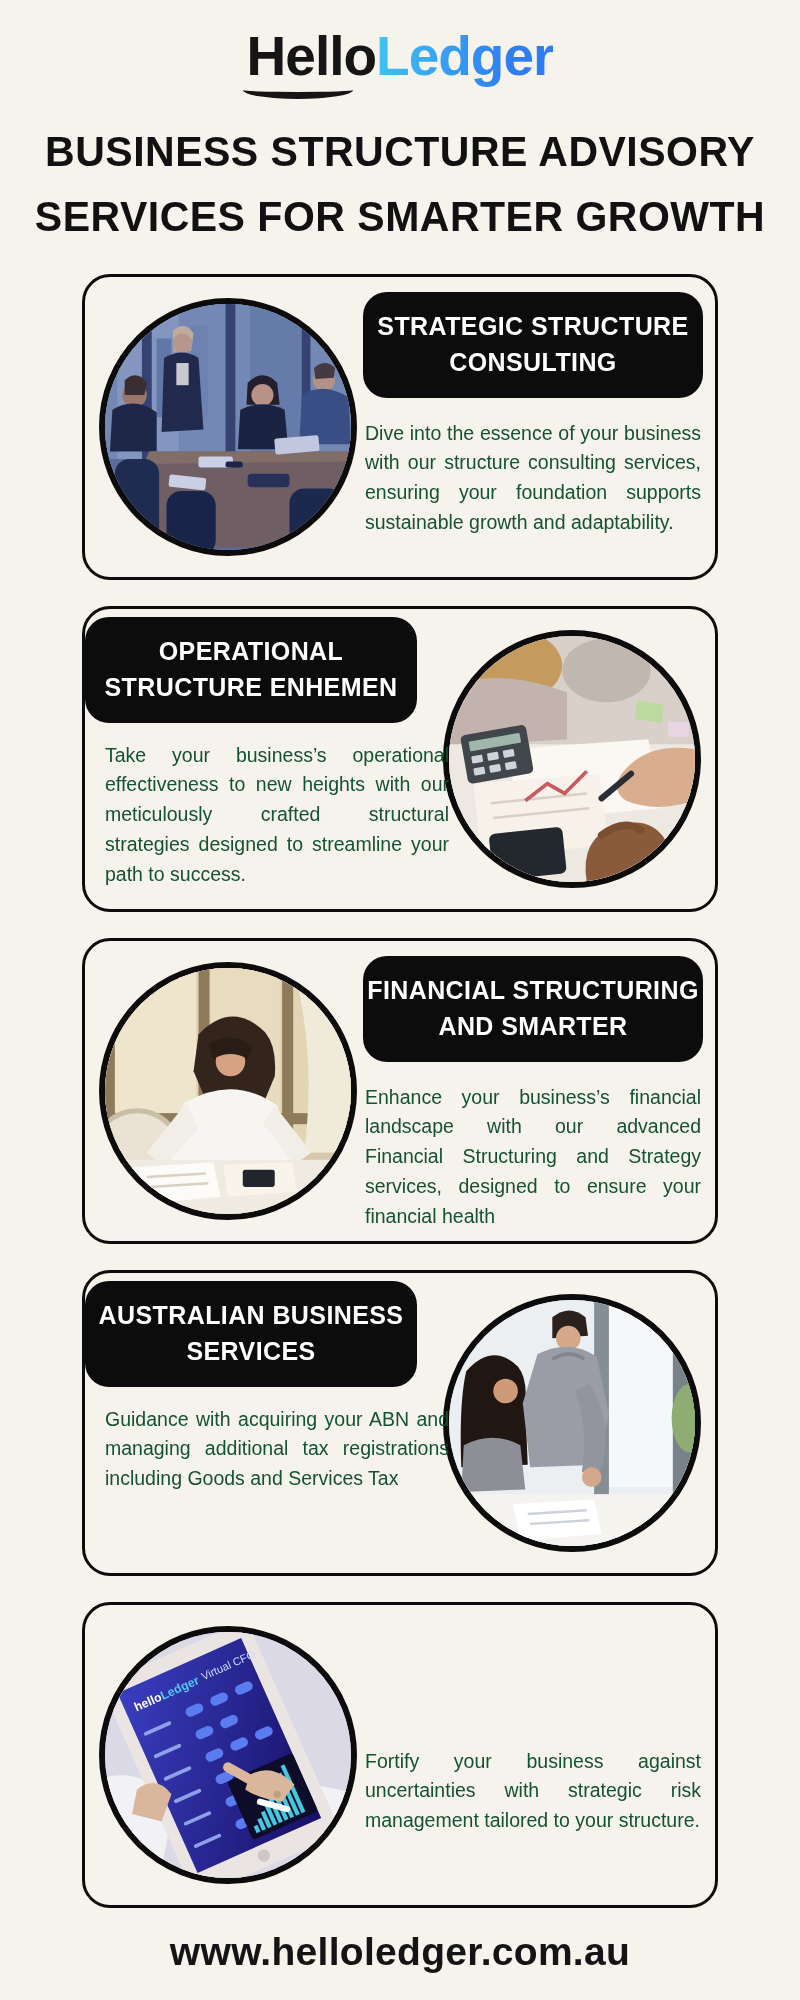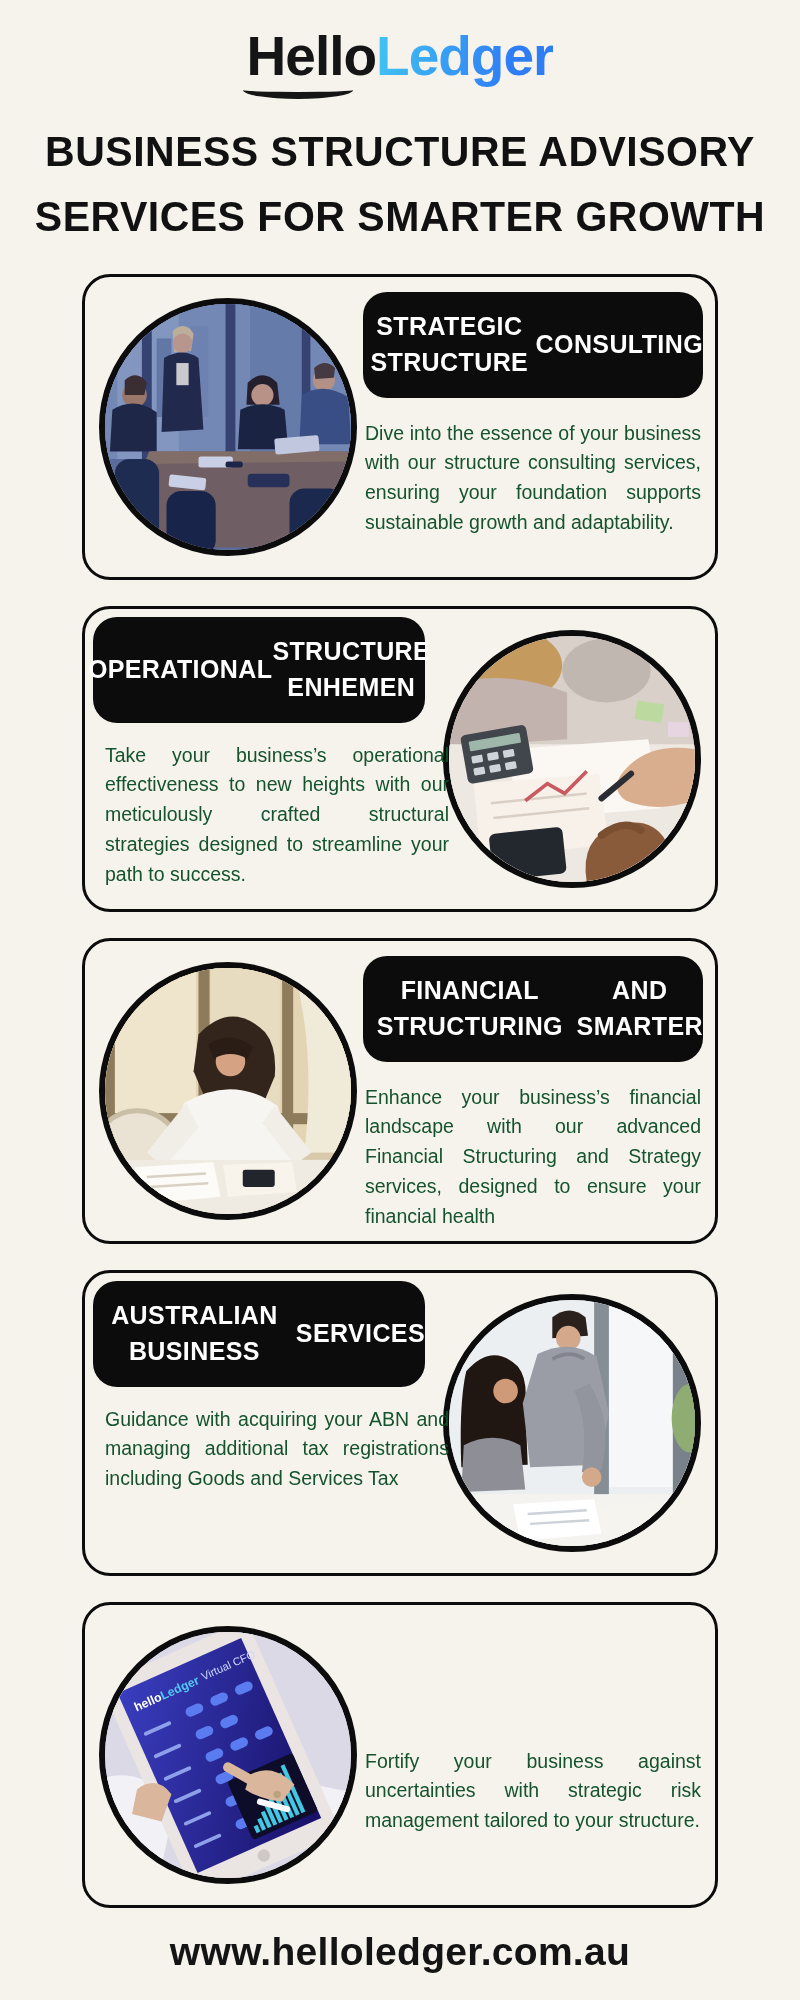--- a/index.html
+++ b/index.html
@@ -50,25 +50,25 @@
     border:6px solid #0c0c0c; border-radius:50%;
     overflow:hidden; background:#cfd4dd;
   }
   .layout-left  .photo-ring { left:14px;  top:21px; }
   .layout-right .photo-ring { right:14px; top:21px; }
   .photo-ring svg { width:100%; height:100%; display:block; }
 
   .pill {
     position:absolute; background:#0c0c0c; color:#fff;
     border-radius:24px;
-    display:flex; flex-direction:row; align-items:center; justify-content:center;
+    display:flex; flex-direction:column; align-items:center; justify-content:center;
     text-align:center; font-weight:800; font-size:25px; line-height:1.42; letter-spacing:0.4px;
   }
   .layout-left  .pill { top:15px; right:12px; width:340px; height:106px; }
-  .layout-right .pill { top:8px;  left:8px;   width:332px; height:106px; }
+  .layout-right .pill { top:8px;  left:0;   width:332px; height:106px; }
 
   .card-body {
     position:absolute; margin:0;
     font-size:19.5px; line-height:1.53; color:#14532d;
     text-align:justify;
   }
   .layout-left  .card-body { top:142px; right:14px; width:336px; }
   .layout-right .card-body { top:132px; left:20px;  width:344px; }
 
   

